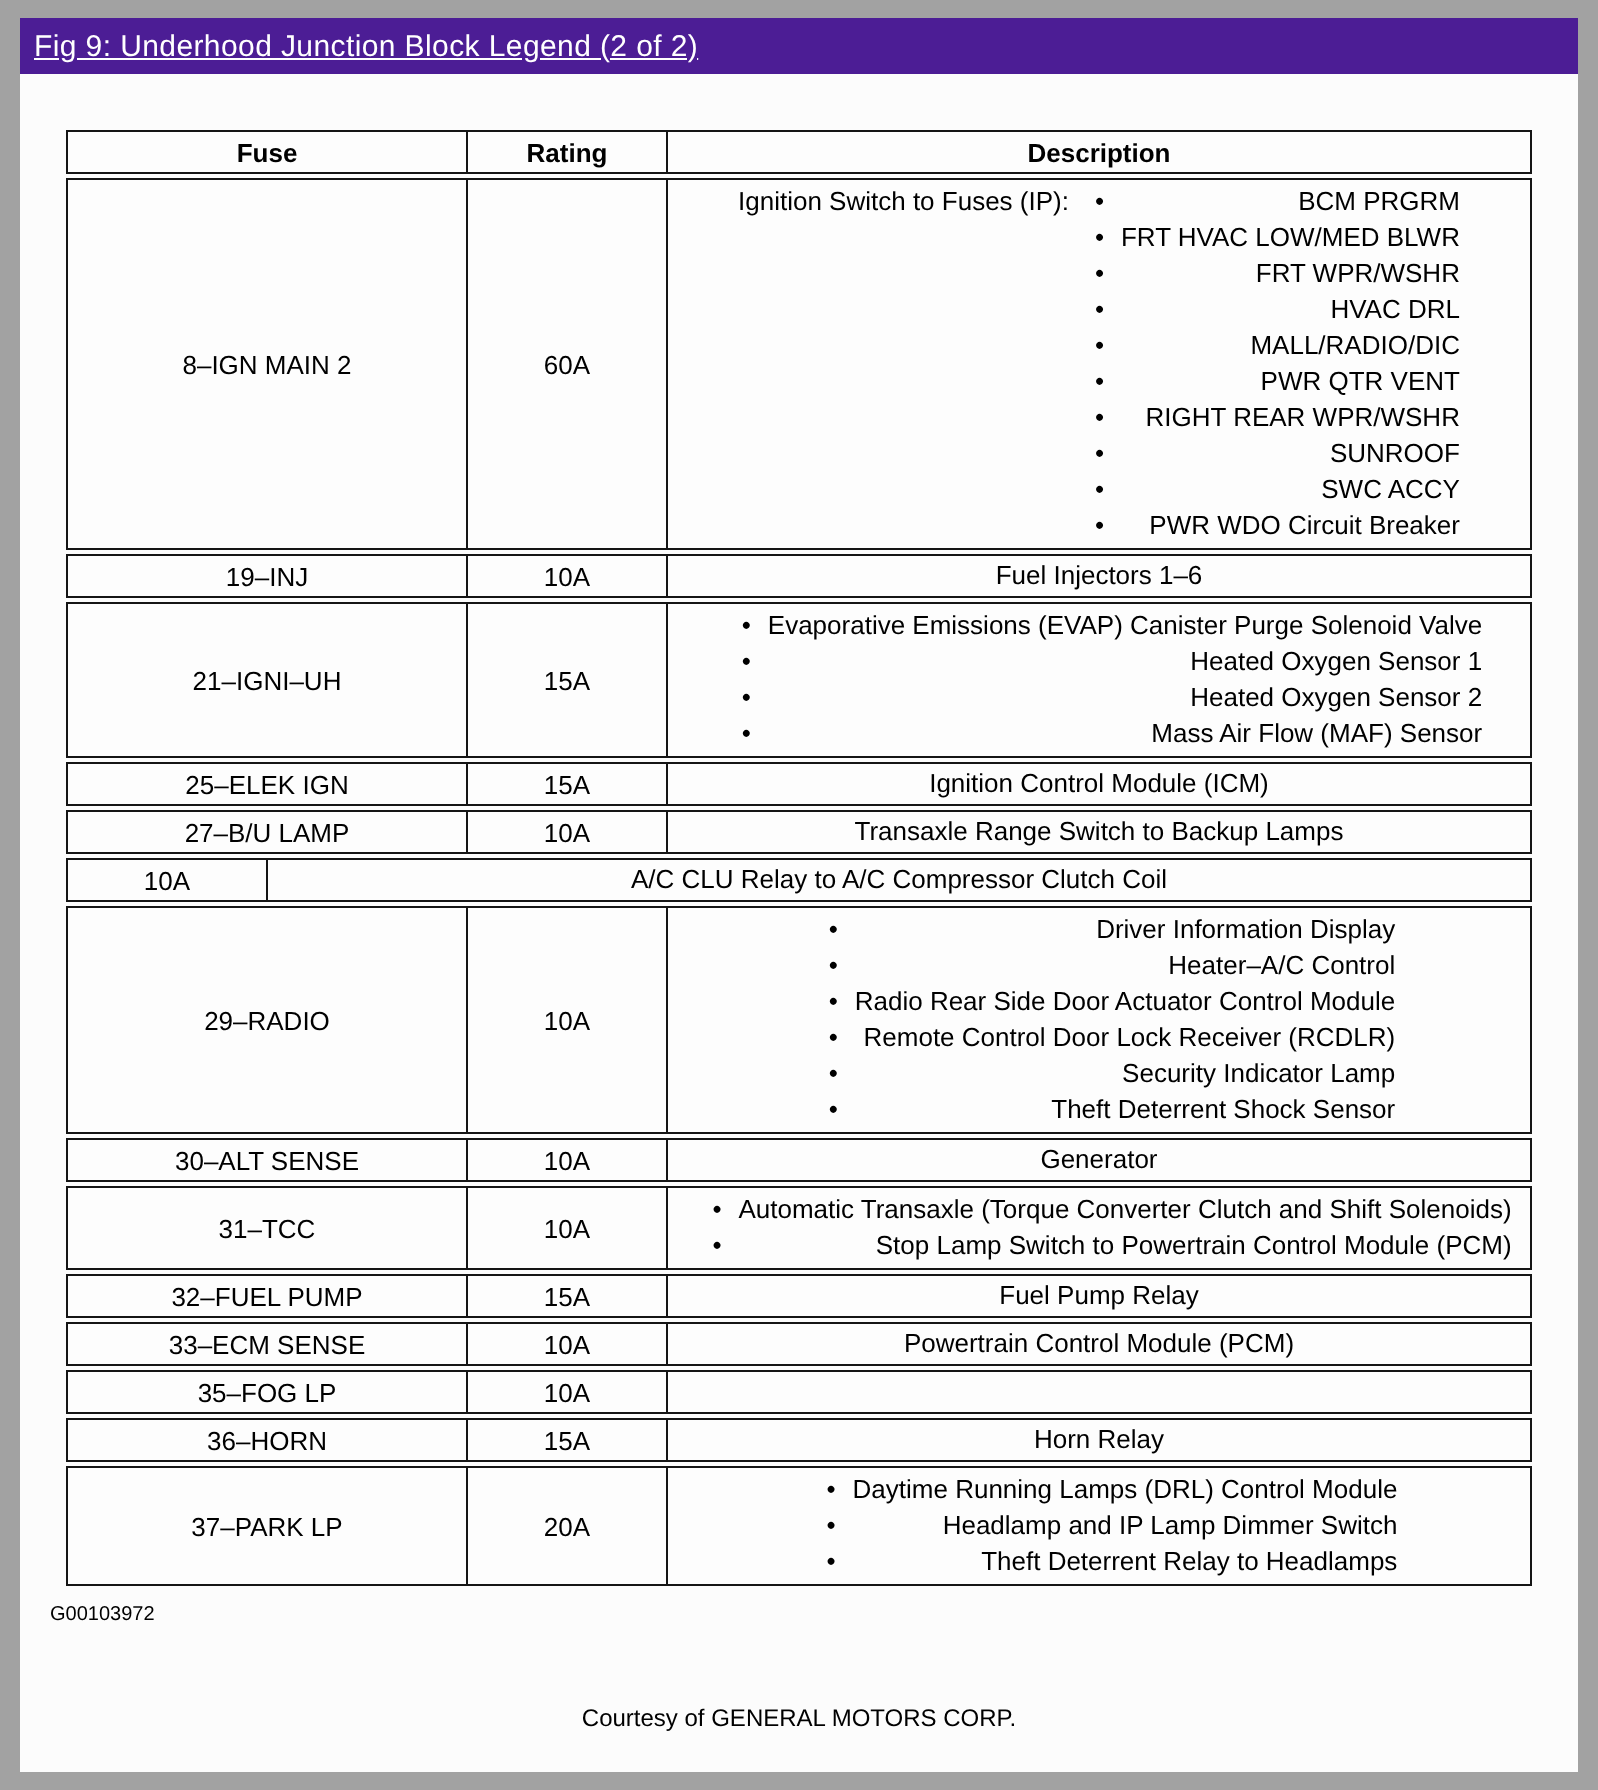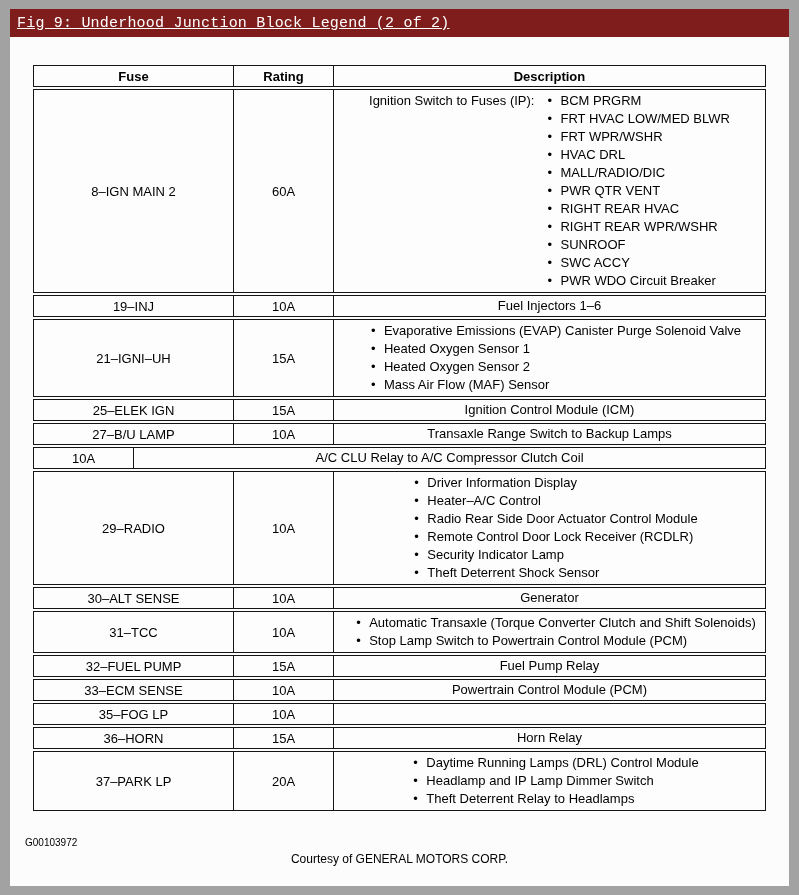--- a/index.html
+++ b/index.html
@@ -54,34 +54,34 @@
     padding: 2px 6px;
   }
   .cell-desc-h {
     flex: 1; font-size: 13px;
     border-right: none;
     display: flex; align-items: center; justify-content: center;
   }
   .intro { line-height: 18px; }
   .desc-text { line-height: 16px; }
   ul.bullets { list-style: none; margin: 0; padding: 0; }
-  ul.bullets li { position: relative; padding-left: 26px; line-height: 18px; }
+  ul.bullets li { position: relative; padding-left: 26px; line-height: 18px; text-align: right; }
   ul.bullets li::before { content: "\2022"; position: absolute; left: 13px; }
-  .figure-id { margin: 26px 0 0 15px; font-size: 10px; }
+  .figure-id { margin: 9px 0 0 15px; font-size: 10px; }
   .courtesy {
     position: absolute; left: 0; right: 0; bottom: 20px;
     text-align: center; font-size: 12px; margin-top: 44px;
   }
 </style>
 </head>
 <body>
 
 <div class="page">
 
-  <div class="title-bar" style="background: #7f1d1d; font-family: Liberation Mono, monospace;">
+  <div class="title-bar" style="background: #4c1d95;">
     <span class="title-text">Fig 9: Underhood Junction Block Legend (2 of 2)</span>
   </div>
 
   <div class="fuse-table">
     <div class="trow header-row">
       <div class="tcell cell-fuse">Fuse</div>
       <div class="tcell cell-rating">Rating</div>
       <div class="tcell cell-desc-h">Description</div>
     </div>
     <div>
@@ -90,21 +90,20 @@
           <div class="tcell cell-rating">60A</div>
           <div class="tcell cell-desc">
             <div class="intro">Ignition Switch to Fuses (IP):</div>
             <ul class="bullets">
               <li>BCM PRGRM</li>
               <li>FRT HVAC LOW/MED BLWR</li>
               <li>FRT WPR/WSHR</li>
               <li>HVAC DRL</li>
               <li>MALL/RADIO/DIC</li>
               <li>PWR QTR VENT</li>
-              <li>RIGHT REAR HVAC</li>
               <li>RIGHT REAR WPR/WSHR</li>
               <li>SUNROOF</li>
               <li>SWC ACCY</li>
               <li>PWR WDO Circuit Breaker</li>
             </ul>
           </div>
         </div>
         <div class="trow">
           <div class="tcell cell-fuse">19–INJ</div>
           <div class="tcell cell-rating">10A</div>

